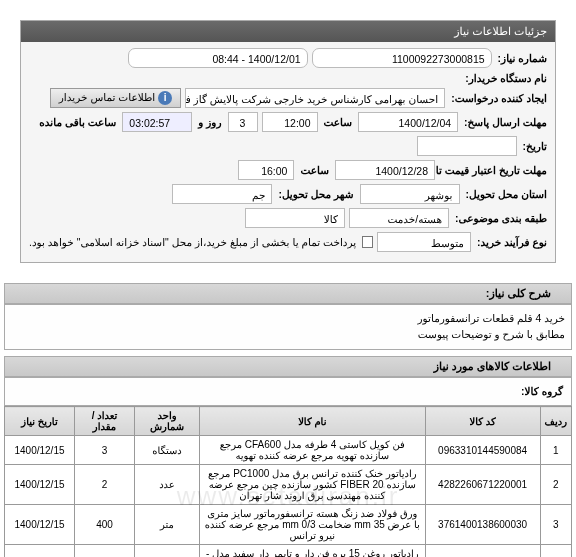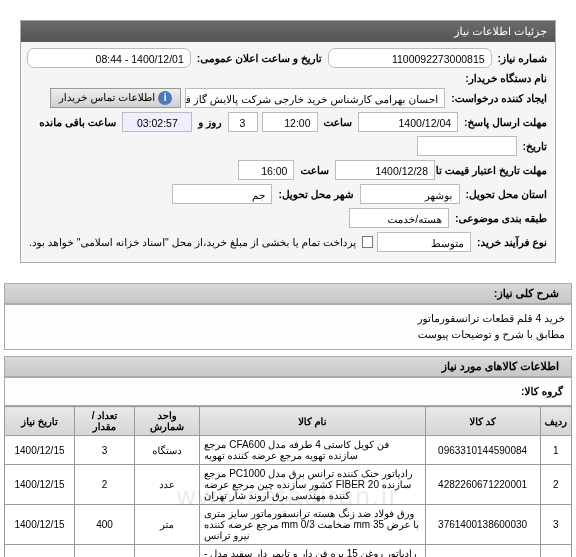--- a/index.html
+++ b/index.html
@@ -52,21 +52,21 @@
   background: linear-gradient(#eee, #d0d0d0);
   border: 1px solid #999;
   padding: 2px 8px;
   font-size: 10.5px;
   height: 20px;
   cursor: pointer;
 }
 .section-title {
   background: linear-gradient(#d8d8d8, #c8c8c8);
   border: 1px solid #aaa;
-  padding: 3px 12px;
+  padding: 3px 20px;
   font-weight: bold;
   font-size: 11px;
   margin: 6px 4px 0 4px;
 }
 .desc-box {
   border: 1px solid #aaa;
   margin: 0 4px;
   padding: 6px;
   background: #fefefe;
   font-size: 10.5px;
@@ -81,21 +81,21 @@
 th, td {
   border: 1px solid #999;
   padding: 3px 4px;
   text-align: center;
   vertical-align: middle;
 }
 th {
   background: linear-gradient(#e8e8e8, #d5d5d5);
   font-weight: bold;
 }
-td.right-align { text-align: left; }
+td.right-align { text-align: center; }
 .watermark-wrap { position: relative; }
 .watermark {
   position: absolute;
   top: 50%; left: 50%;
   transform: translate(-50%, -50%);
   font-size: 26px;
   color: rgba(0,0,0,0.08);
   pointer-events: none;
   white-space: nowrap;
   letter-spacing: 2px;
@@ -122,21 +122,20 @@
 </head>
 <body>
 
 <div class="panel">
   <div class="panel-header">جزئیات اطلاعات نیاز</div>
   <div class="panel-body">
 
     <div class="row">
       <span class="label">شماره نیاز:</span>
       <span class="field field-lg">1100092273000815</span>
-      <span class="label">تاریخ و ساعت اعلان عمومی:</span>
       <span class="field field-lg">1400/12/01 - 08:44</span>
     </div>
 
     <div class="row">
       <span class="label">نام دستگاه خریدار:</span>
     </div>
 
     <div class="row">
       <span class="label">ایجاد کننده درخواست:</span>
       <span class="field field-xl">احسان بهرامی کارشناس خرید خارجی شرکت پالایش گاز فجر جم</span>
@@ -146,21 +145,21 @@
       </button>
     </div>
 
     <div class="row">
       <span class="label">مهلت ارسال پاسخ:</span>
       <span class="field field-md">1400/12/04</span>
       <span class="label">ساعت</span>
       <span class="field field-sm">12:00</span>
       <span class="field" style="width:30px;text-align:center">3</span>
       <span class="label">روز و</span>
-      <span class="field" style="width:70px;background:#eef;text-align:center">03:02:57</span>
+      <span class="field" style="width:70px;background:#eef;text-align:left">03:02:57</span>
       <span class="label">ساعت باقی مانده</span>
     </div>
 
     <div class="row">
       <span class="label">تاریخ:</span>
       <span class="field field-md"></span>
     </div>
 
     <div class="row">
       <span class="label" style="width:110px">مهلت تاریخ اعتبار قیمت تا تاریخ:</span>
@@ -172,20 +171,21 @@
     <div class="row">
       <span class="label">استان محل تحویل:</span>
       <span class="field field-md">بوشهر</span>
       <span class="label">شهر محل تحویل:</span>
       <span class="field field-md">جم</span>
     </div>
 
     <div class="row">
       <span class="label">طبقه بندی موضوعی:</span>
       <span class="field field-md">هسته/خدمت</span>
+      <span class="field field-md">کالا</span>
     </div>
 
     <div class="row">
       <span class="label">نوع فرآیند خرید:</span>
       <span class="field field-md">متوسط</span>
       <span class="checkbox"></span>
       <span class="label" style="font-weight:normal">پرداخت تمام یا بخشی از مبلغ خرید،از محل "اسناد خزانه اسلامی" خواهد بود.</span>
     </div>
 
   </div>

